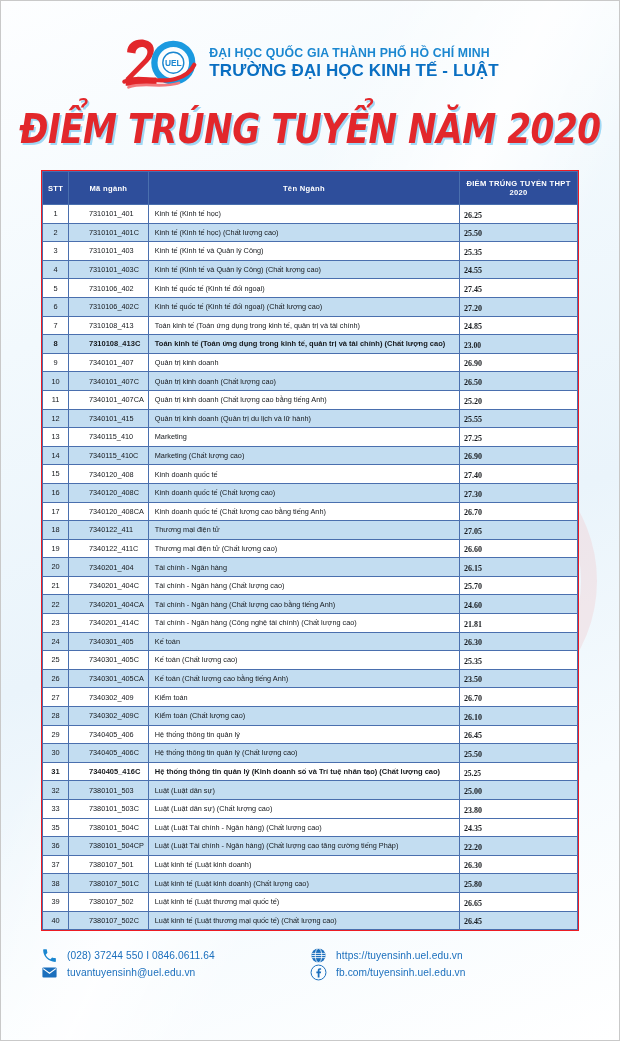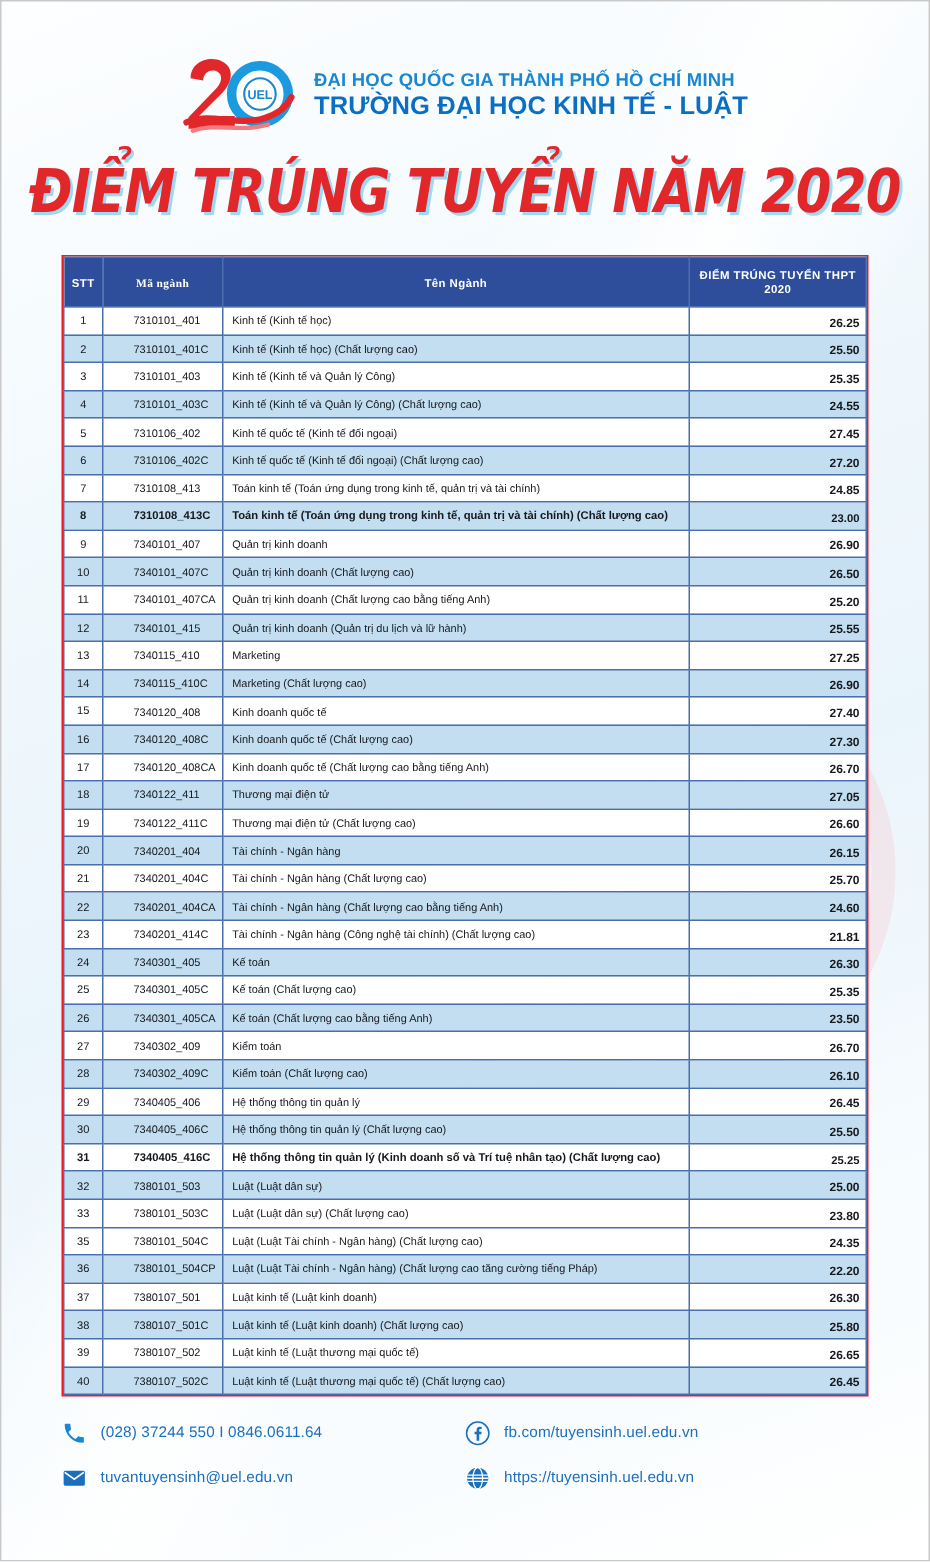--- a/index.html
+++ b/index.html
@@ -68,44 +68,44 @@
     border:1.5px solid #ed1c24;
   }
   table{ width:100%; border-collapse:collapse; }
   th,td{ border:1px solid #4a6fae; }
   thead th{
     background:#2e4e9b; color:#ffffff;
     font-size:7.6px; font-weight:bold; letter-spacing:.3px;
     padding:7px 2px; text-align:center; vertical-align:middle;margin-top:10px;
   }
   th.c-stt{ width:26px; }
-  th.c-code{ width:76px;font-family:Liberation Serif, serif; }
+  th.c-code{ width:76px; }
   th.c-name{ }
   th.c-score{ width:118px; }
   tbody td{
     font-size:7.3px; color:#15181c; padding:3px 4px;
     height:18.6px; vertical-align:middle; line-height:1.25;
   }
   tbody tr.odd td{ background:#ffffff; }
   tbody tr.even td{ background:#c3ddf1; }
   td.stt{ text-align:center; font-size:7.4px; }
   td.code{ padding-left:20px; }
   td.name{ padding-left:6px; }
   td.score{
-    text-align:right; font-weight:bold; font-size:8px;
-    vertical-align:bottom; padding-bottom:2px;
+    text-align:left; font-weight:bold; font-size:8px;
+    vertical-align:bottom; padding-bottom:2px;font-family:Liberation Serif, serif;
   }
   tbody tr.hl td{ font-weight:bold; font-size:7.5px; }
   
   .footer{
     position:relative; z-index:3;
     margin:16px 40px 0 40px;
     display:flex;
   }
-  .fcol{ width:50%; display:flex; flex-direction:column; gap:13px; }
+  .fcol{ width:50%; display:flex; flex-direction:column; }
   .fitem{ display:flex; align-items:center; gap:9px; }
   .fitem .ico{ width:17px; height:17px; flex:none; }
   .ftxt{ font-size:10.2px; color:#1b6fbd; letter-spacing:.1px; }
 </style>
 </head>
 <body>
 
 <div id="poster">
 
   <svg class="watermark" viewBox="0 0 300 300">
@@ -418,30 +418,30 @@
           <rect x="2" y="5" width="20" height="14" rx="1.5" fill="#1b6fbd"></rect>
           <path d="M3 6.5l9 6.5 9-6.5" fill="none" stroke="#ffffff" stroke-width="1.6"></path>
         </svg>
         <span class="ftxt">tuvantuyensinh@uel.edu.vn</span>
       </div>
     </div>
 
     <div class="fcol">
       <div class="fitem">
         <svg class="ico" viewBox="0 0 24 24">
-          <circle cx="12" cy="12" r="10.5" fill="none" stroke="#1b6fbd" stroke-width="1.4"></circle>
-          <path d="M13.4 19v-6h2l.3-2.3h-2.3V9.2c0-.7.2-1.1 1.1-1.1h1.2V6c-.2 0-.9-.1-1.8-.1-1.8 0-3 1.1-3 3.1v1.7H9v2.3h1.9V19z" fill="#1b6fbd"></path>
-        </svg>
-        <span class="ftxt">fb.com/tuyensinh.uel.edu.vn</span>
-      </div>
-      <div class="fitem">
-        <svg class="ico" viewBox="0 0 24 24">
           <circle cx="12" cy="12" r="10" fill="#1b6fbd"></circle>
           <ellipse cx="12" cy="12" rx="4.6" ry="10" fill="none" stroke="#ffffff" stroke-width="1.2"></ellipse>
           <path d="M2.4 9h19.2M2.4 15h19.2M2 12h20" stroke="#ffffff" stroke-width="1.2" fill="none"></path>
         </svg>
         <span class="ftxt">https://tuyensinh.uel.edu.vn</span>
       </div>
+      <div class="fitem">
+        <svg class="ico" viewBox="0 0 24 24">
+          <circle cx="12" cy="12" r="10.5" fill="none" stroke="#1b6fbd" stroke-width="1.4"></circle>
+          <path d="M13.4 19v-6h2l.3-2.3h-2.3V9.2c0-.7.2-1.1 1.1-1.1h1.2V6c-.2 0-.9-.1-1.8-.1-1.8 0-3 1.1-3 3.1v1.7H9v2.3h1.9V19z" fill="#1b6fbd"></path>
+        </svg>
+        <span class="ftxt">fb.com/tuyensinh.uel.edu.vn</span>
+      </div>
     </div>
 
   </div>
 
 </div>
 
 </body></html>

